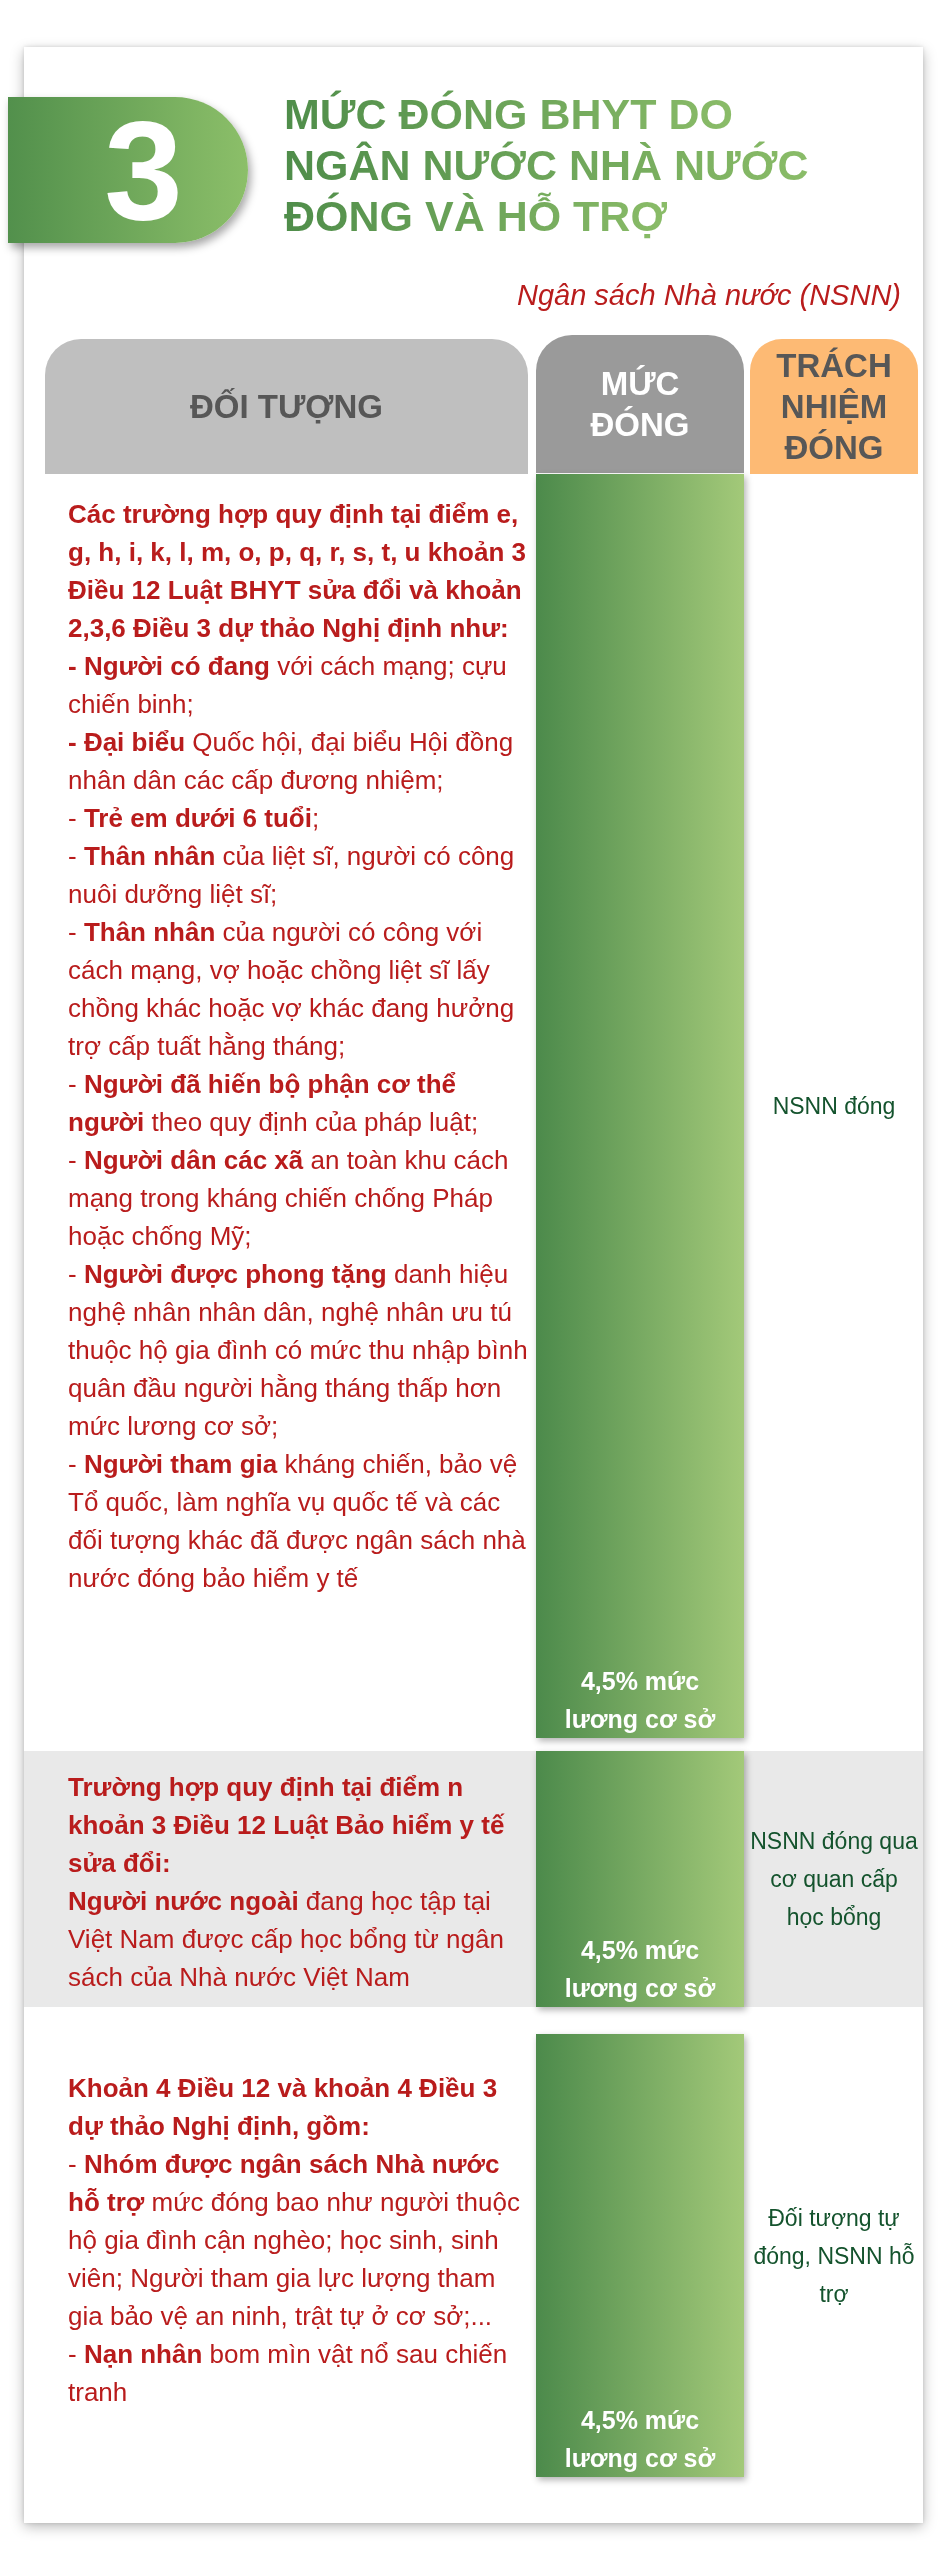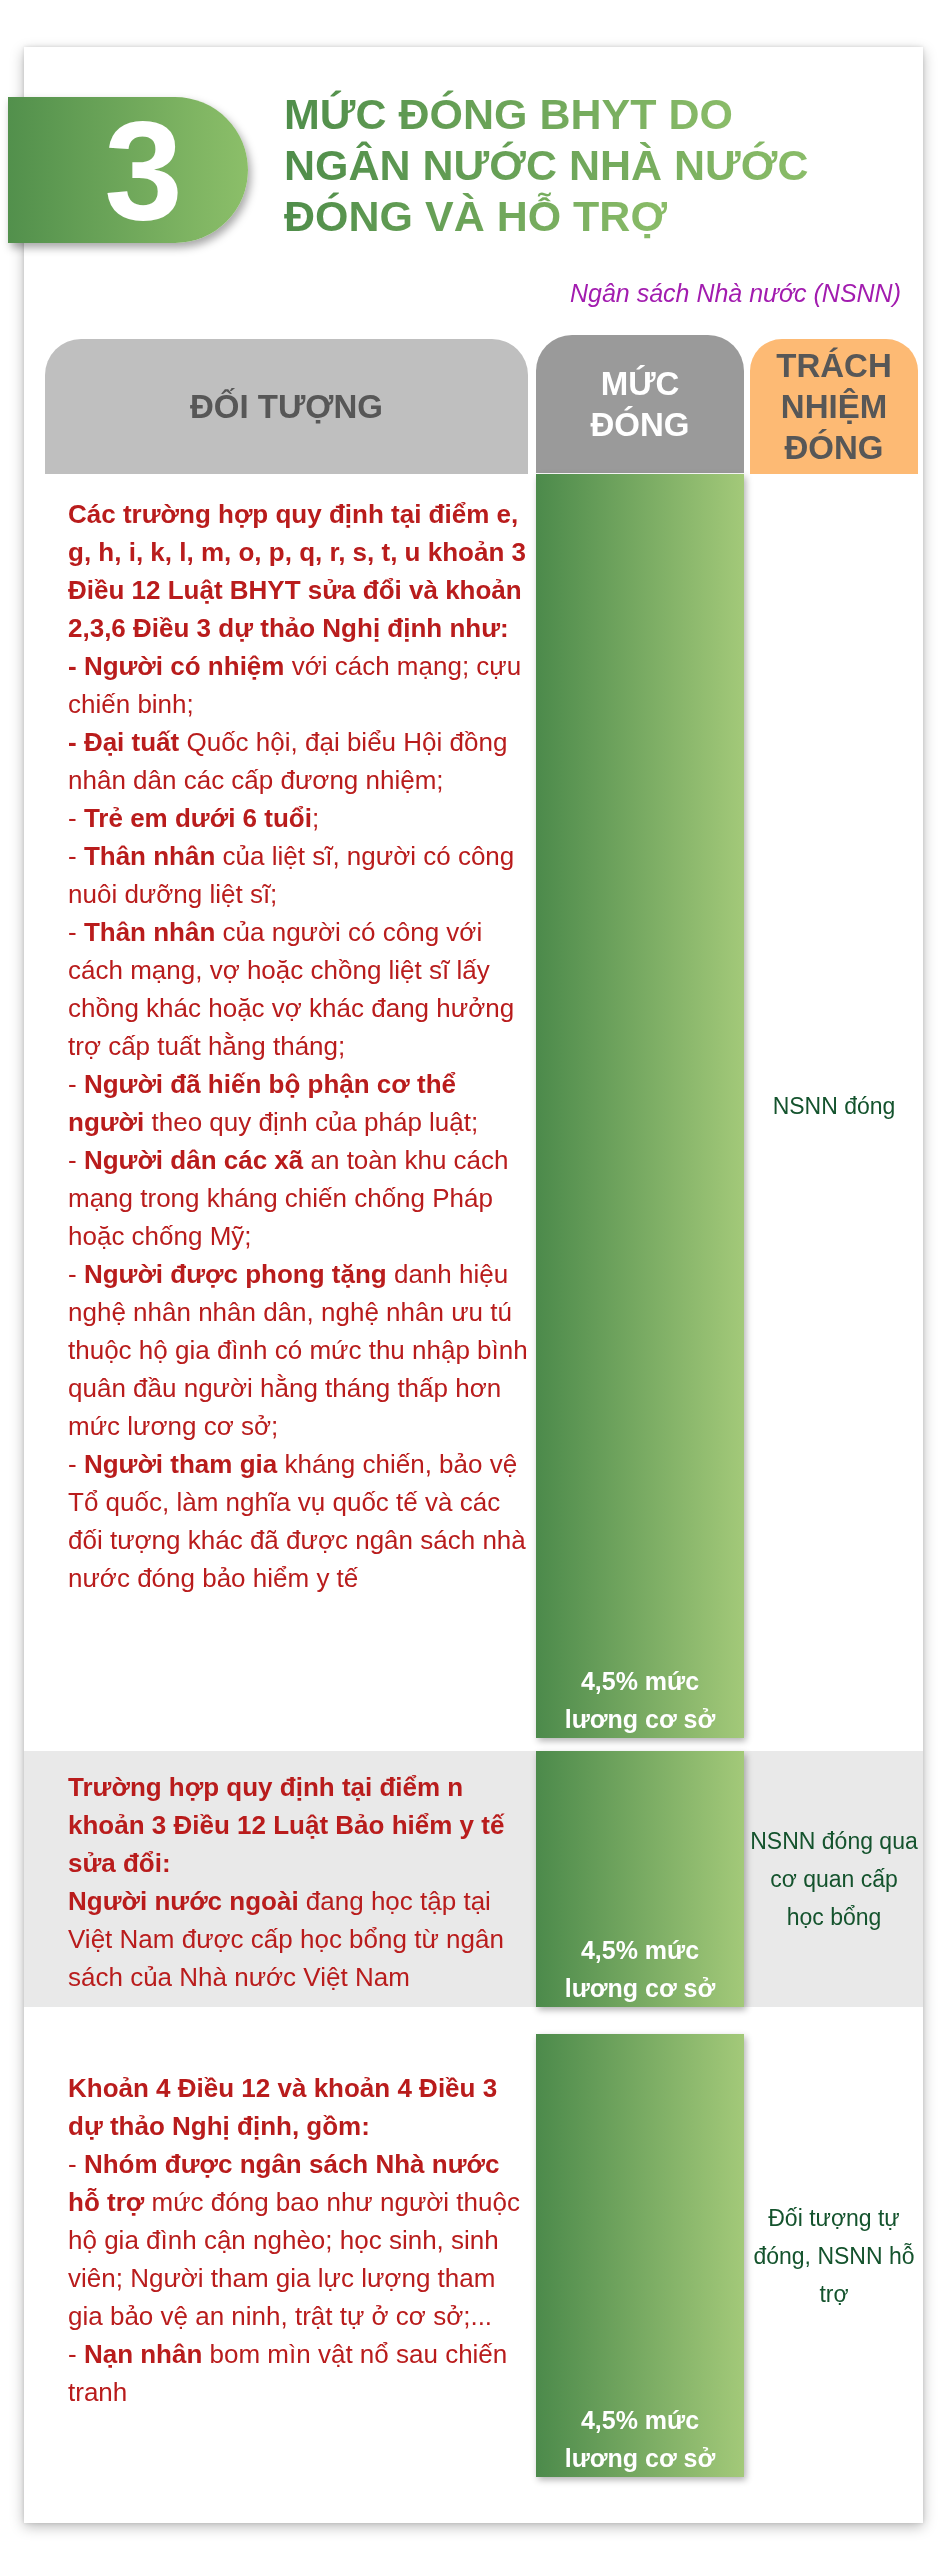--- a/index.html
+++ b/index.html
@@ -34,21 +34,21 @@
   }
   .title .tline{display:inline-block;}
   @supports (-webkit-background-clip: text) {
     .title .tline{
       background:linear-gradient(90deg,#4f8d4a 0%,#8abc68 100%);
       -webkit-background-clip:text;background-clip:text;color:transparent;
     }
   }
   .subtitle{
     position:absolute;left:284px;top:279px;width:617px;
-    text-align:right;font-style:italic;font-size:25px;color:#a21caf;
+    text-align:right;font-style:italic;font-size:29px;color:#b91c1c;
   }
   
   .hcell{
     position:absolute;display:flex;align-items:center;justify-content:center;
     text-align:center;font-weight:700;font-size:33px;line-height:41px;color:#575757;
   }
   .h1{left:45px;top:339px;width:483px;height:135px;background:#bfbfbf;border-radius:36px 36px 0 0;}
   .h2{left:536px;top:335px;width:208px;height:138px;background:#9a9a9a;border-radius:36px 36px 0 0;color:#ffffff;}
   .h2 .hlabel{width:141px;}
   .h3{left:750px;top:339px;width:168px;height:135px;background:#fdba74;border-radius:32px 32px 0 0;}
@@ -100,22 +100,22 @@
 </div>
 <div class="hcell h2">
   <span class="hlabel">MỨC ĐÓNG</span>
 </div>
 <div class="hcell h3">
   <span class="hlabel">TRÁCH NHIỆM ĐÓNG</span>
 </div>
 
 <div class="textcell t1">
     <p><b>Các trường hợp quy định tại điểm e, g, h, i, k, l, m, o, p, q, r, s, t, u khoản 3 Điều 12 Luật BHYT sửa đổi và khoản 2,3,6 Điều 3 dự thảo Nghị định như:</b></p>
-    <p><b>- Người có nhiệm</b><span> với cách mạng; cựu chiến binh;</span></p>
-    <p><b>- Đại tuất</b><span> Quốc hội, đại biểu Hội đồng nhân dân các cấp đương nhiệm;</span></p>
+    <p><b>- Người có đang</b><span> với cách mạng; cựu chiến binh;</span></p>
+    <p><b>- Đại biểu</b><span> Quốc hội, đại biểu Hội đồng nhân dân các cấp đương nhiệm;</span></p>
     <p><span>- </span><b>Trẻ em dưới 6 tuổi</b><span>;</span></p>
     <p><span>- </span><b>Thân nhân</b><span> của liệt sĩ, người có công nuôi dưỡng liệt sĩ;</span></p>
     <p><span>- </span><b>Thân nhân</b><span> của người có công với cách mạng, vợ hoặc chồng liệt sĩ lấy chồng khác hoặc vợ khác đang hưởng trợ cấp tuất hằng tháng;</span></p>
     <p><span>- </span><b>Người đã hiến bộ phận cơ thể người</b><span> theo quy định của pháp luật;</span></p>
     <p><span>- </span><b>Người dân các xã</b><span> an toàn khu cách mạng trong kháng chiến chống Pháp hoặc chống Mỹ;</span></p>
     <p><span>- </span><b>Người được phong tặng</b><span> danh hiệu nghệ nhân nhân dân, nghệ nhân ưu tú thuộc hộ gia đình có mức thu nhập bình quân đầu người hằng tháng thấp hơn mức lương cơ sở;</span></p>
     <p><span>- </span><b>Người tham gia</b><span> kháng chiến, bảo vệ Tổ quốc, làm nghĩa vụ quốc tế và các đối tượng khác đã được ngân sách nhà nước đóng bảo hiểm y tế</span></p>
   </div>
 <div class="greencell g1">
   <span class="glabel">4,5% mức lương cơ sở</span>

